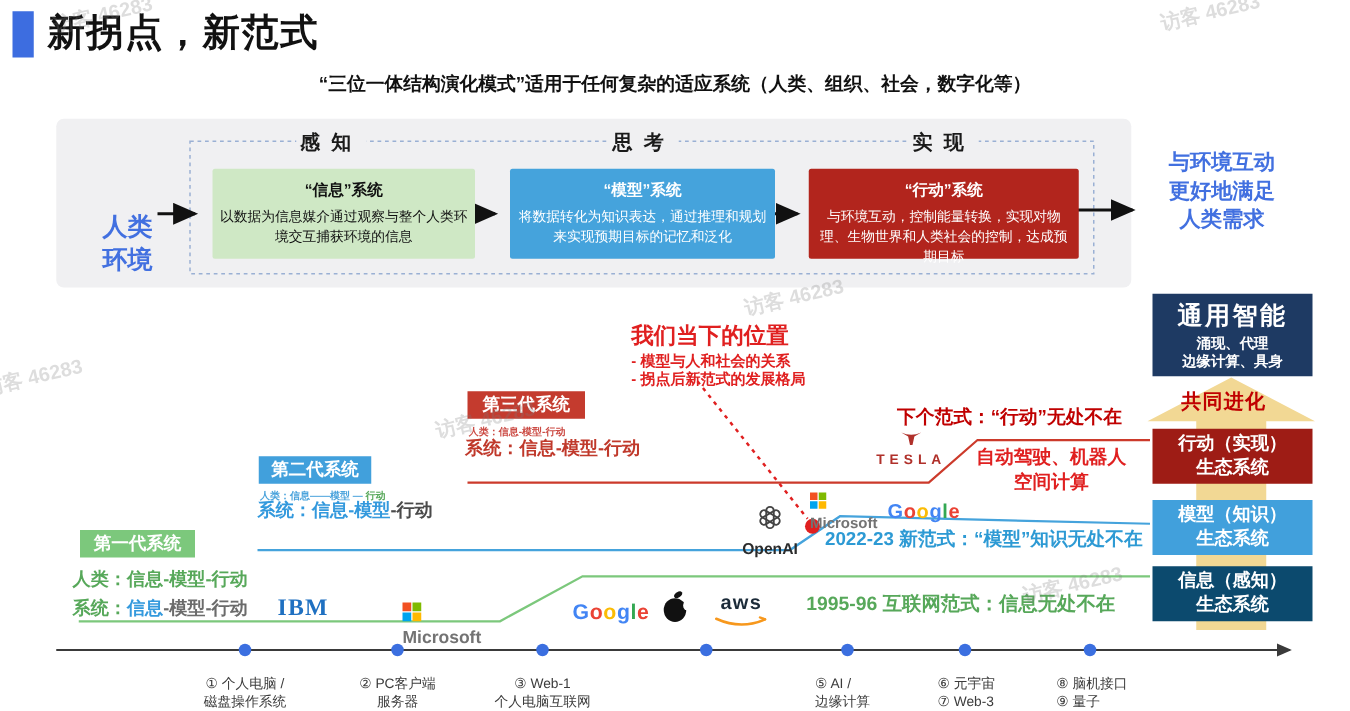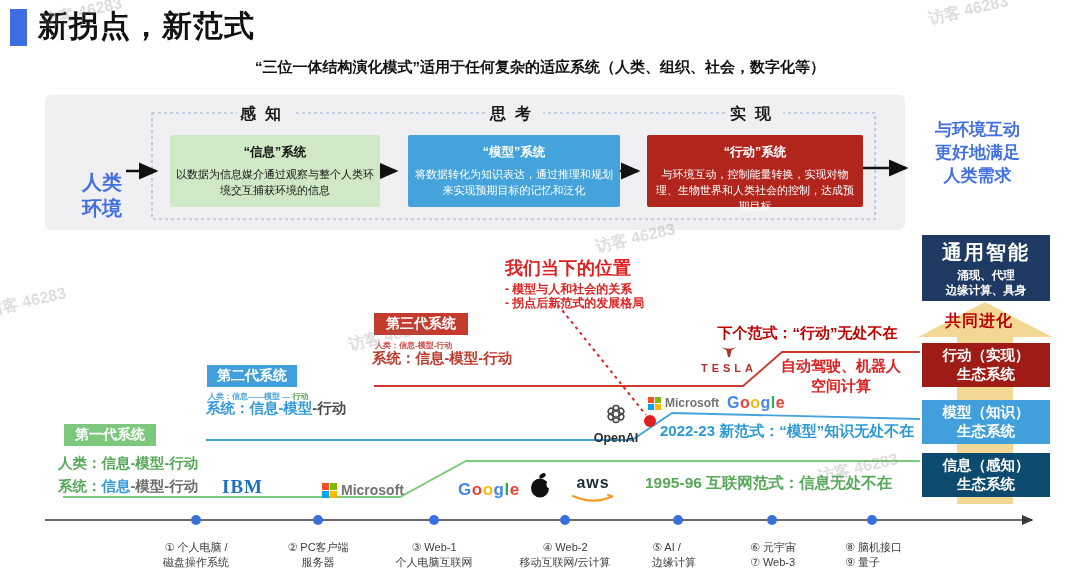--- a/index.html
+++ b/index.html
@@ -55,21 +55,21 @@
   .act-ex{left:772px;top:356px;width:138px;text-align:center;font-size:15px;line-height:20px;
           font-weight:bold;color:#e02020;z-index:3;}
   .par2022{left:660px;top:422px;font-size:15px;font-weight:bold;color:#2d9ad4;z-index:3;white-space:nowrap;}
   .par1995{left:645px;top:473px;font-size:15.5px;font-weight:bold;color:#57a85a;z-index:3;white-space:nowrap;}
   
   .logo{z-index:4;}
   .tesla{left:694px;top:344px;width:70px;text-align:center;color:#b0302a;}
   .tesla-text{font-size:11px;font-weight:bold;letter-spacing:4px;margin-top:0px;}
   .openai{left:592px;top:404px;width:48px;text-align:center;color:#2b2b2b;}
   .openai-text{font-size:12.5px;font-weight:bold;margin-top:3px;}
-  .ms-logo{display:inline-flex;align-items:flex-end;gap:4px;}
+  .ms-logo{display:inline-flex;align-items:flex-start;gap:4px;flex-direction:column;}
   .ms-squares{display:inline-grid;grid-template-columns:6px 6px;grid-template-rows:6px 6px;gap:1px;}
   .ms-squares.big{grid-template-columns:7px 7px;grid-template-rows:7px 7px;}
   .sq1{background:#f25022;}.sq2{background:#7fba00;}.sq3{background:#00a4ef;}.sq4{background:#ffb900;}
   .ms-text{font-size:12px;font-weight:bold;color:#737373;}
   .msgoogle{left:648px;top:394px;display:flex;align-items:center;gap:8px;}
   .google-logo{font-size:16px;font-weight:bold;letter-spacing:.5px;}
   .ms-bottom{left:322px;top:482px;}
   .google-bottom{left:458px;top:480px;font-size:17px;}
   .ibm{left:222px;top:476px;font-family:"Liberation Serif","DejaVu Serif",serif;
        font-size:19px;font-weight:bold;color:#1f70c1;letter-spacing:1px;}
@@ -264,24 +264,20 @@
     <div>磁盘操作系统</div>
   </div>
   <div class="abs tl-item" style="left:258px;width:120px">
     <div>② PC客户端</div>
     <div>服务器</div>
   </div>
   <div class="abs tl-item" style="left:374px;width:120px">
     <div>③ Web-1</div>
     <div>个人电脑互联网</div>
   </div>
-  <div class="abs tl-item" style="left:495px;width:140px">
-    <div>④ Web-2</div>
-    <div>移动互联网/云计算</div>
-  </div>
   <div class="abs tl-item tl-left" style="left:652px;width:90px">
     <div>⑤ AI /</div>
     <div>边缘计算</div>
   </div>
   <div class="abs tl-item tl-left" style="left:750px;width:90px">
     <div>⑥ 元宇宙</div>
     <div>⑦ Web-3</div>
   </div>
   <div class="abs tl-item tl-left" style="left:845px;width:110px">
     <div>⑧ 脑机接口</div>

